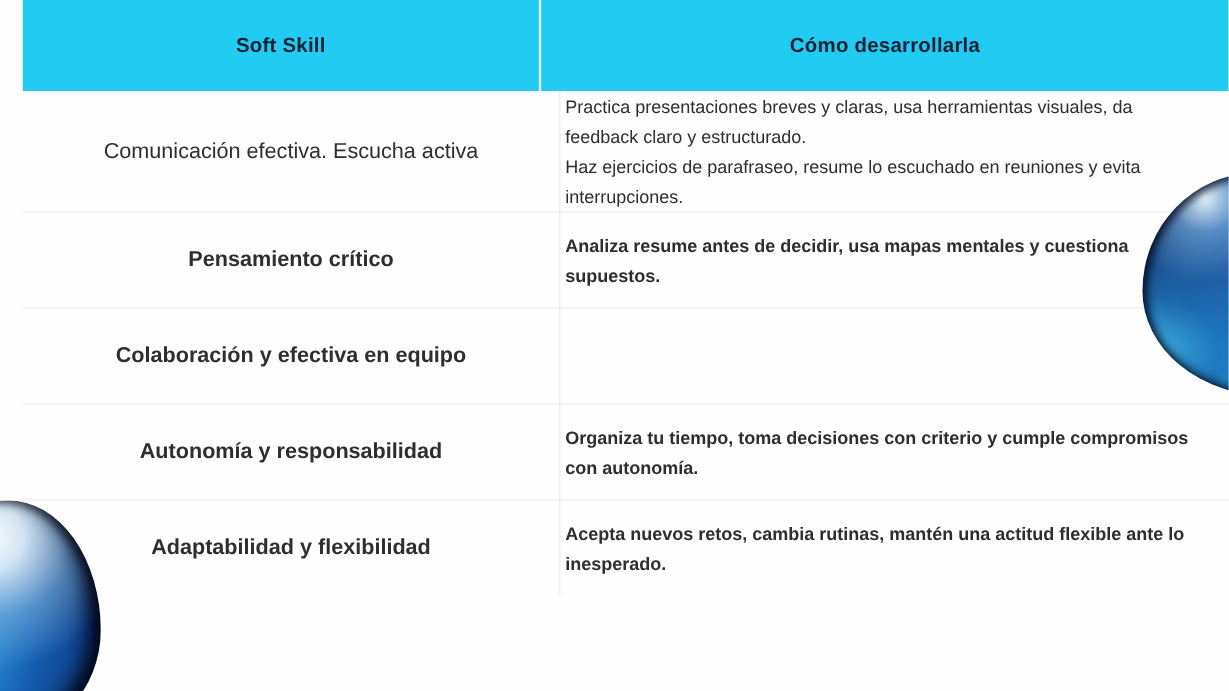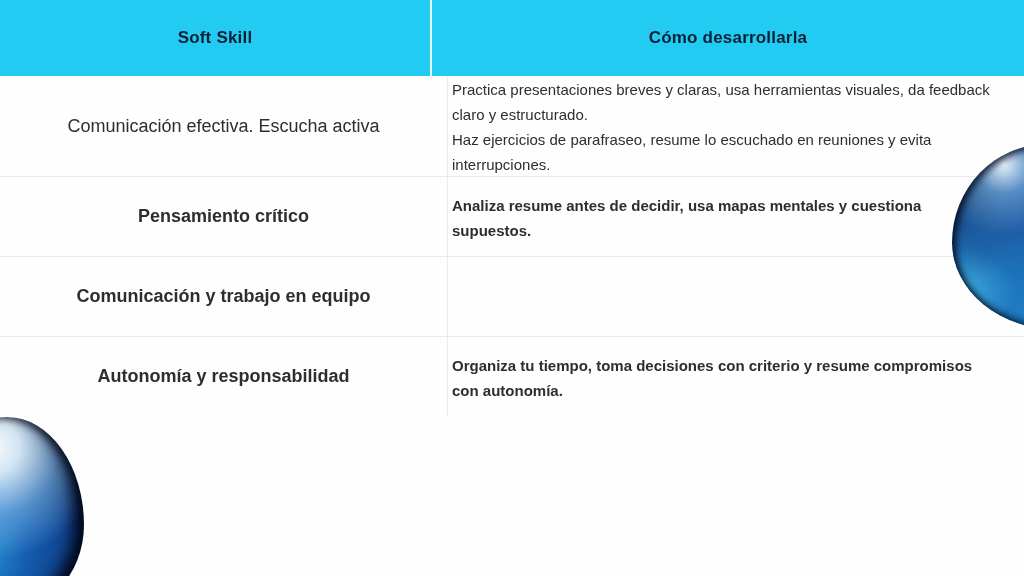--- a/index.html
+++ b/index.html
@@ -8,21 +8,21 @@
     --header-divider:#DFF7FD;
     --body-text:#2E2E2E;
     --row-border:#EAEAEA;
     --row-bg:#FEFEFE;
   }
   *{margin:0;padding:0;box-sizing:border-box;}
   html,body{width:1024px;height:576px;overflow:hidden;}
   body{font-family:"Liberation Sans","DejaVu Sans",sans-serif;background:#fff;}
   .slide{position:relative;width:1024px;height:576px;background:var(--row-bg,#fff);overflow:hidden;}
 
-  .table{position:absolute;inset:0;display:flex;flex-direction:column;}
+  .table{position:absolute;inset:0;display:flex;flex-direction:column;padding-left:19px;}
   .thead{display:flex;height:76px;background:var(--header-bg,#22CBF2);flex:0 0 auto;}
   .th{display:flex;align-items:center;justify-content:center;
       font-weight:700;font-size:17px;letter-spacing:.2px;color:var(--header-text,#0B2033);}
   .th-left{width:430px;}
   .th-right{flex:1;border-left:2px solid var(--header-divider,#DFF7FD);}
 
   .row{display:flex;height:80px;flex:0 0 auto;background:var(--row-bg,#FEFEFE);}
   .row.tall{height:100px;}
   .row + .row{border-top:1px solid var(--row-border,#EAEAEA);font-weight:bold;}
   .cell{color:var(--body-text,#2E2E2E);}
@@ -71,28 +71,32 @@
       <div class="cell cell-how">Practica presentaciones breves y claras, usa herramientas visuales, da feedback claro y estructurado.
 Haz ejercicios de parafraseo, resume lo escuchado en reuniones y evita interrupciones.</div>
     </div>
 
     <div class="row">
       <div class="cell cell-skill">Pensamiento crítico</div>
       <div class="cell cell-how">Analiza resume antes de decidir, usa mapas mentales y cuestiona supuestos.</div>
     </div>
 
     <div class="row">
-      <div class="cell cell-skill">Comunicación y trabajo en equipo</div>
+      <div class="cell cell-skill">Colaboración y efectiva en equipo</div>
     </div>
 
     <div class="row">
       <div class="cell cell-skill">Autonomía y responsabilidad</div>
-      <div class="cell cell-how">Organiza tu tiempo, toma decisiones con criterio y resume compromisos con autonomía.</div>
+      <div class="cell cell-how">Organiza tu tiempo, toma decisiones con criterio y cumple compromisos con autonomía.</div>
     </div>
 
+    <div class="row">
+      <div class="cell cell-skill">Adaptabilidad y flexibilidad</div>
+      <div class="cell cell-how">Acepta nuevos retos, cambia rutinas, mantén una actitud flexible ante lo inesperado.</div>
+    </div>
 
 
   </div>
 
   <div class="blob blob-right"></div>
   <div class="blob blob-left"></div>
 
 </div>
 
 </body></html>

